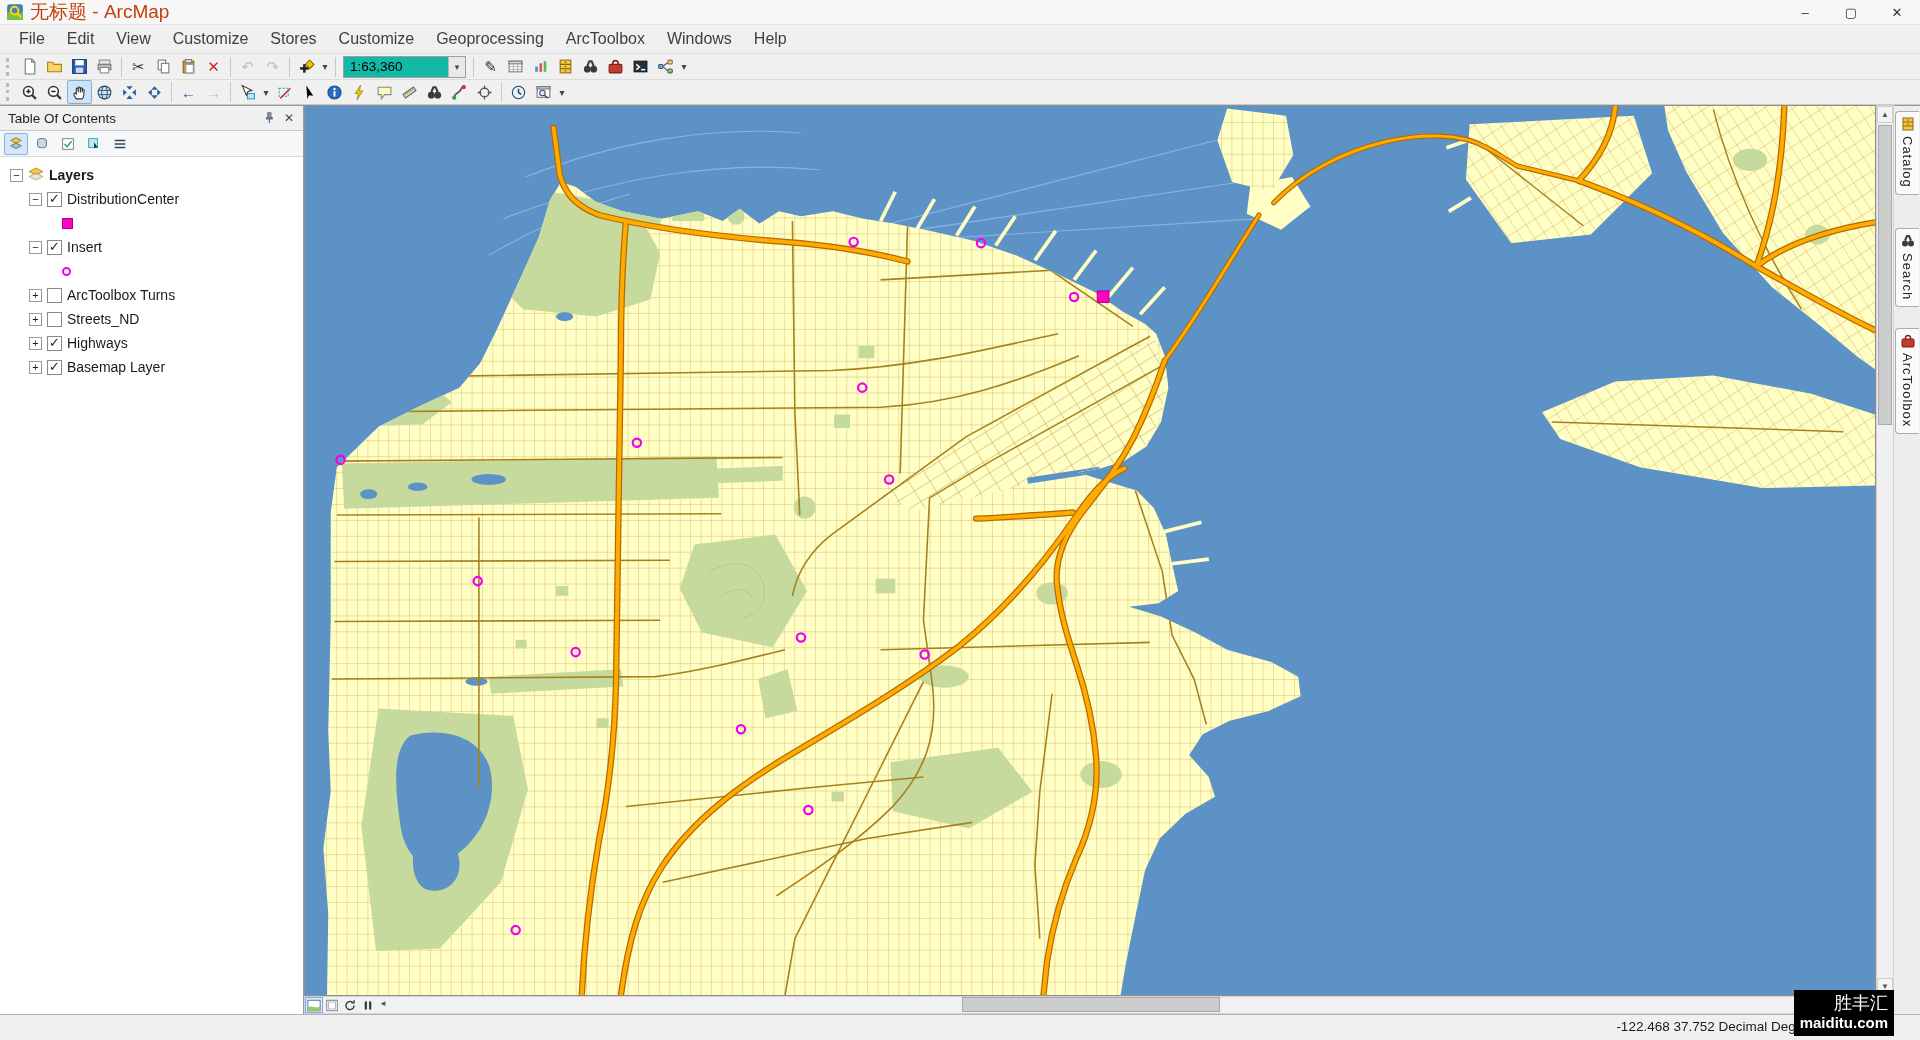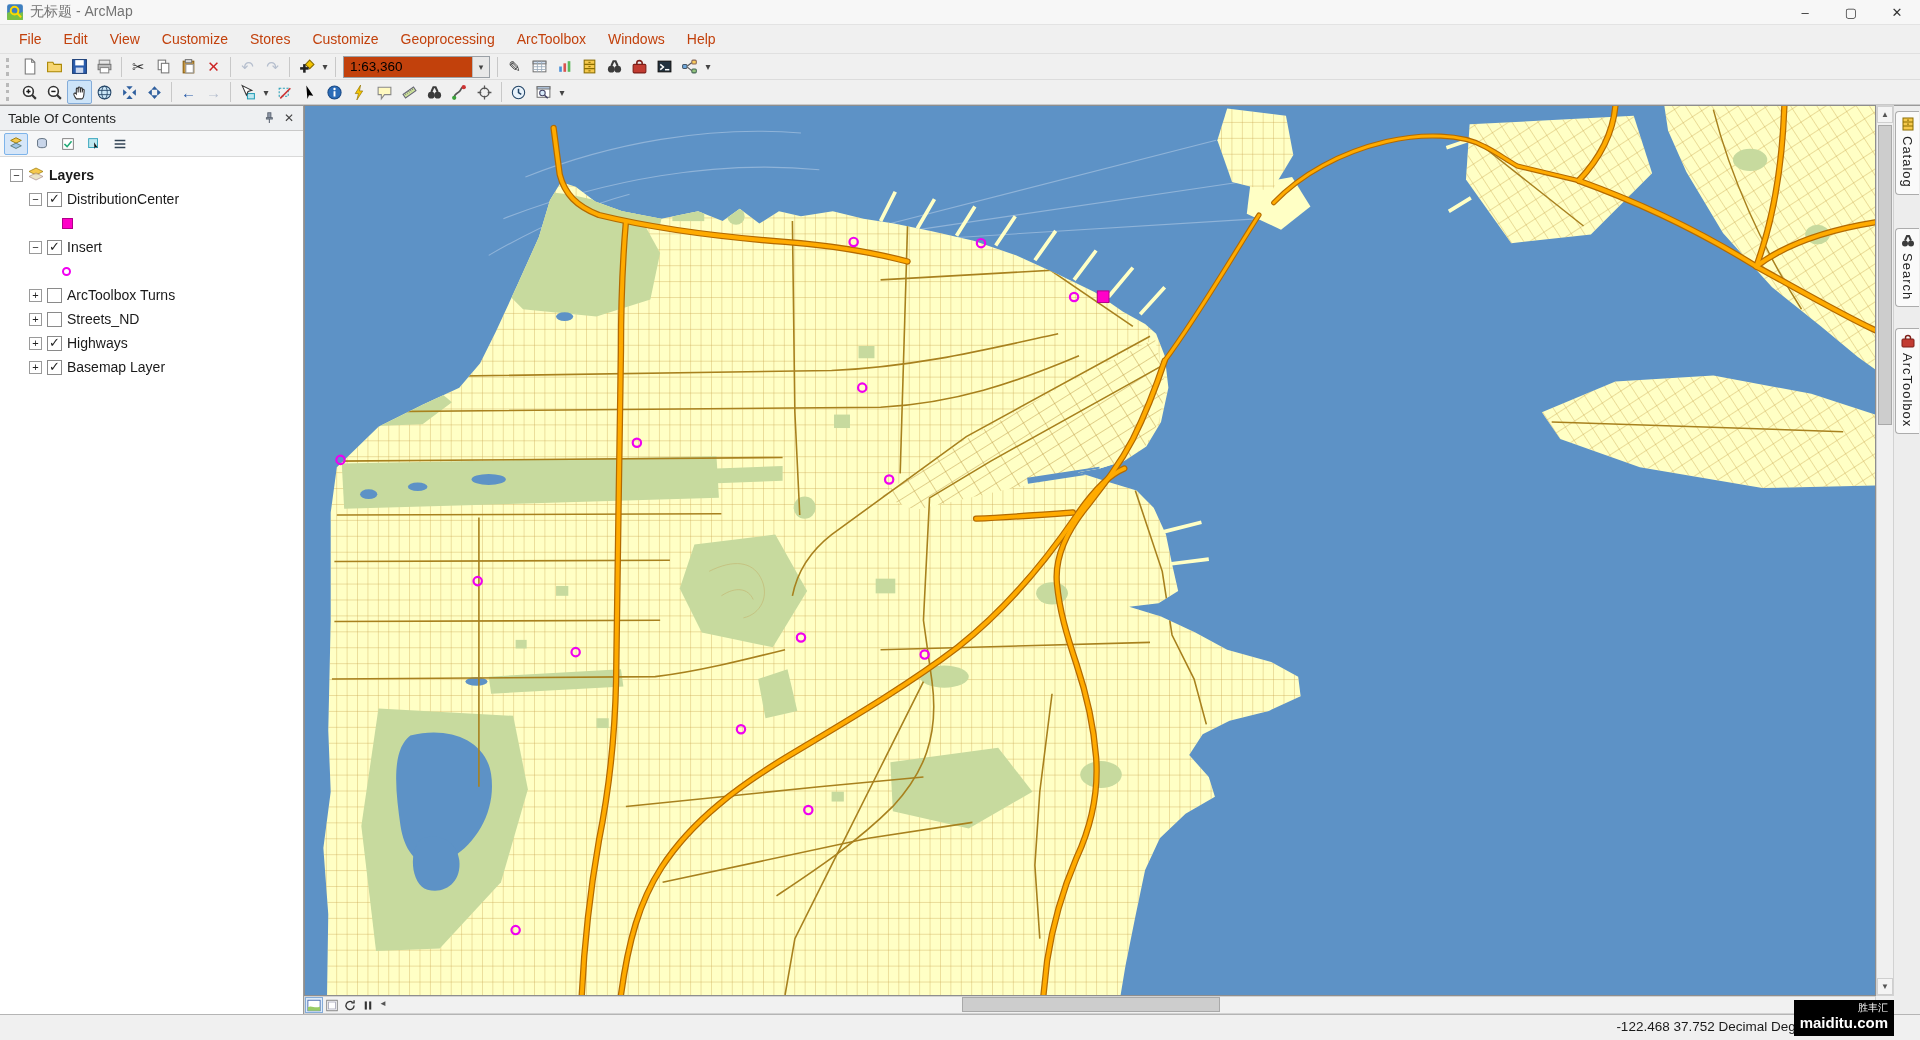--- a/index.html
+++ b/index.html
@@ -3,40 +3,40 @@
 <meta charset="utf-8">
 <style>
   *{box-sizing:border-box;margin:0;padding:0}
   html,body{width:1920px;height:1040px;overflow:hidden}
   body{font-family:"Liberation Sans","DejaVu Sans",sans-serif;font-size:14px;color:#1a1a1a;background:#f0f0f0}
   .app{position:relative;width:1920px;height:1040px;background:#f0f0f0;overflow:hidden}
 
   
   .titlebar{position:absolute;left:0;top:0;width:1920px;height:25px;background:#f7f7f7;border-bottom:1px solid #e3e3e3;display:flex;align-items:center}
   .titlebar .appicon{width:18px;height:18px;margin:0 6px 0 6px;flex:0 0 auto}
-  .titlebar .title{font-size:14px;color:#737373}
+  .titlebar .title{font-size:19px;color:#c2410c}
   .win-controls{margin-left:auto;display:flex;height:100%}
   .win-btn{width:46px;height:100%;display:flex;align-items:center;justify-content:center;font-size:13px;color:#333;cursor:default}
 
   
   .menubar{position:absolute;left:0;top:25px;width:1920px;height:28px;background:#f0f0f0;display:flex;align-items:center;padding-left:8px}
-  .menu-item{padding:4px 11px;font-size:14px;color:#c2410c}
+  .menu-item{padding:4px 11px;font-size:16px;color:#404040}
 
   
   .toolbar{position:absolute;left:0;width:1920px;height:26px;background:#f0f0f0;display:flex;align-items:center;padding-left:4px}
   .toolbar1{top:53px;border-top:1px solid #e0e0e0}
   .toolbar2{top:79px;border-top:1px solid #dcdcdc;border-bottom:1px solid #c9c9c9}
   .grip{width:6px;height:18px;border-left:3px dotted #b9b9b9;margin:0 5px 0 2px}
   .tbsep{width:1px;height:20px;background:#c8c8c8;margin:0 4px}
   .tbi{width:25px;height:24px;display:flex;align-items:center;justify-content:center;border:1px solid transparent;border-radius:2px;font-size:15px;color:#333}
   .tbi.active{background:#cde4f8;border-color:#84acd9}
   .tbi.disabled{color:#b6bfce}
   .caret{width:12px;height:24px;display:flex;align-items:center;justify-content:center;font-size:10px;color:#444}
   .scale-combo{display:flex;align-items:center;height:22px;border:1px solid #9aa0a6;background:#fff;margin:0 3px}
-  .scale-combo input{width:128px;height:20px;border:0;outline:0;font:13.5px "Liberation Sans",sans-serif;padding:0 6px;background:#c2410c}
+  .scale-combo input{width:104px;height:20px;border:0;outline:0;font:13.5px "Liberation Sans",sans-serif;padding:0 6px;background:#14b8a6}
   .scale-combo .combo-btn{width:17px;height:20px;background:#e8e8e8;border-left:1px solid #b9b9b9;display:flex;align-items:center;justify-content:center;font-size:9px;color:#444}
 
   
   .toc-panel{position:absolute;left:0;top:105px;width:304px;height:909px;background:#fff;border-right:1px solid #9a9a9a;border-top:1px solid #9a9a9a}
   .toc-header{height:25px;background:#eef0f2;border-bottom:1px solid #c9c9c9;display:flex;align-items:center;padding:0 4px 0 8px;font-size:13.5px;color:#222}
   .toc-header .hsp{margin-left:auto;display:flex;align-items:center}
   .toc-hbtn{width:20px;height:20px;display:flex;align-items:center;justify-content:center;color:#444;font-size:12px}
   .toc-toolbar{height:26px;background:#f6f7f8;border-bottom:1px solid #d9d9d9;display:flex;align-items:center;padding-left:4px;gap:2px}
   .toc-tbtn{width:24px;height:22px;display:flex;align-items:center;justify-content:center;border:1px solid transparent;border-radius:2px}
   .toc-tbtn.active{background:#d6e6f8;border-color:#7eb4ea}
@@ -66,21 +66,21 @@
   
   .dock-strip{position:absolute;left:1894px;top:105px;width:26px;height:909px;background:#ededed;border-top:1px solid #9a9a9a}
   .dock-tab{position:absolute;left:1px;width:24px;background:#fafafa;border:1px solid #acacac;border-right:0;border-radius:4px 0 0 4px;display:flex;flex-direction:column;align-items:center;padding:4px 0 6px 0;gap:4px}
   .dock-label{writing-mode:vertical-rl;font-size:13px;color:#222;letter-spacing:1px}
   .dock-ic{width:16px;height:16px}
 
   
   .statusbar{position:absolute;left:0;top:1014px;width:1920px;height:26px;background:#f0f0f0;border-top:1px solid #b5b5b5}
   .coords{position:absolute;right:98px;top:4px;font-size:13.5px;color:#1a1a1a}
   .watermark{position:absolute;right:26px;bottom:4px;background:#000;color:#fff;padding:2px 6px 3px 6px;text-align:right;z-index:50;line-height:1.25}
-  .wm1{font-size:10px}
+  .wm1{font-size:18px}
   .wm2{font-size:15px;font-weight:bold}
 </style>
 </head>
 <body>
 
 <div class="app">
 
   <div class="titlebar">
     <svg class="appicon" viewBox="0 0 16 16">
       <rect x="1" y="1" width="14" height="14" rx="2" fill="#3f7fbf"></rect>

